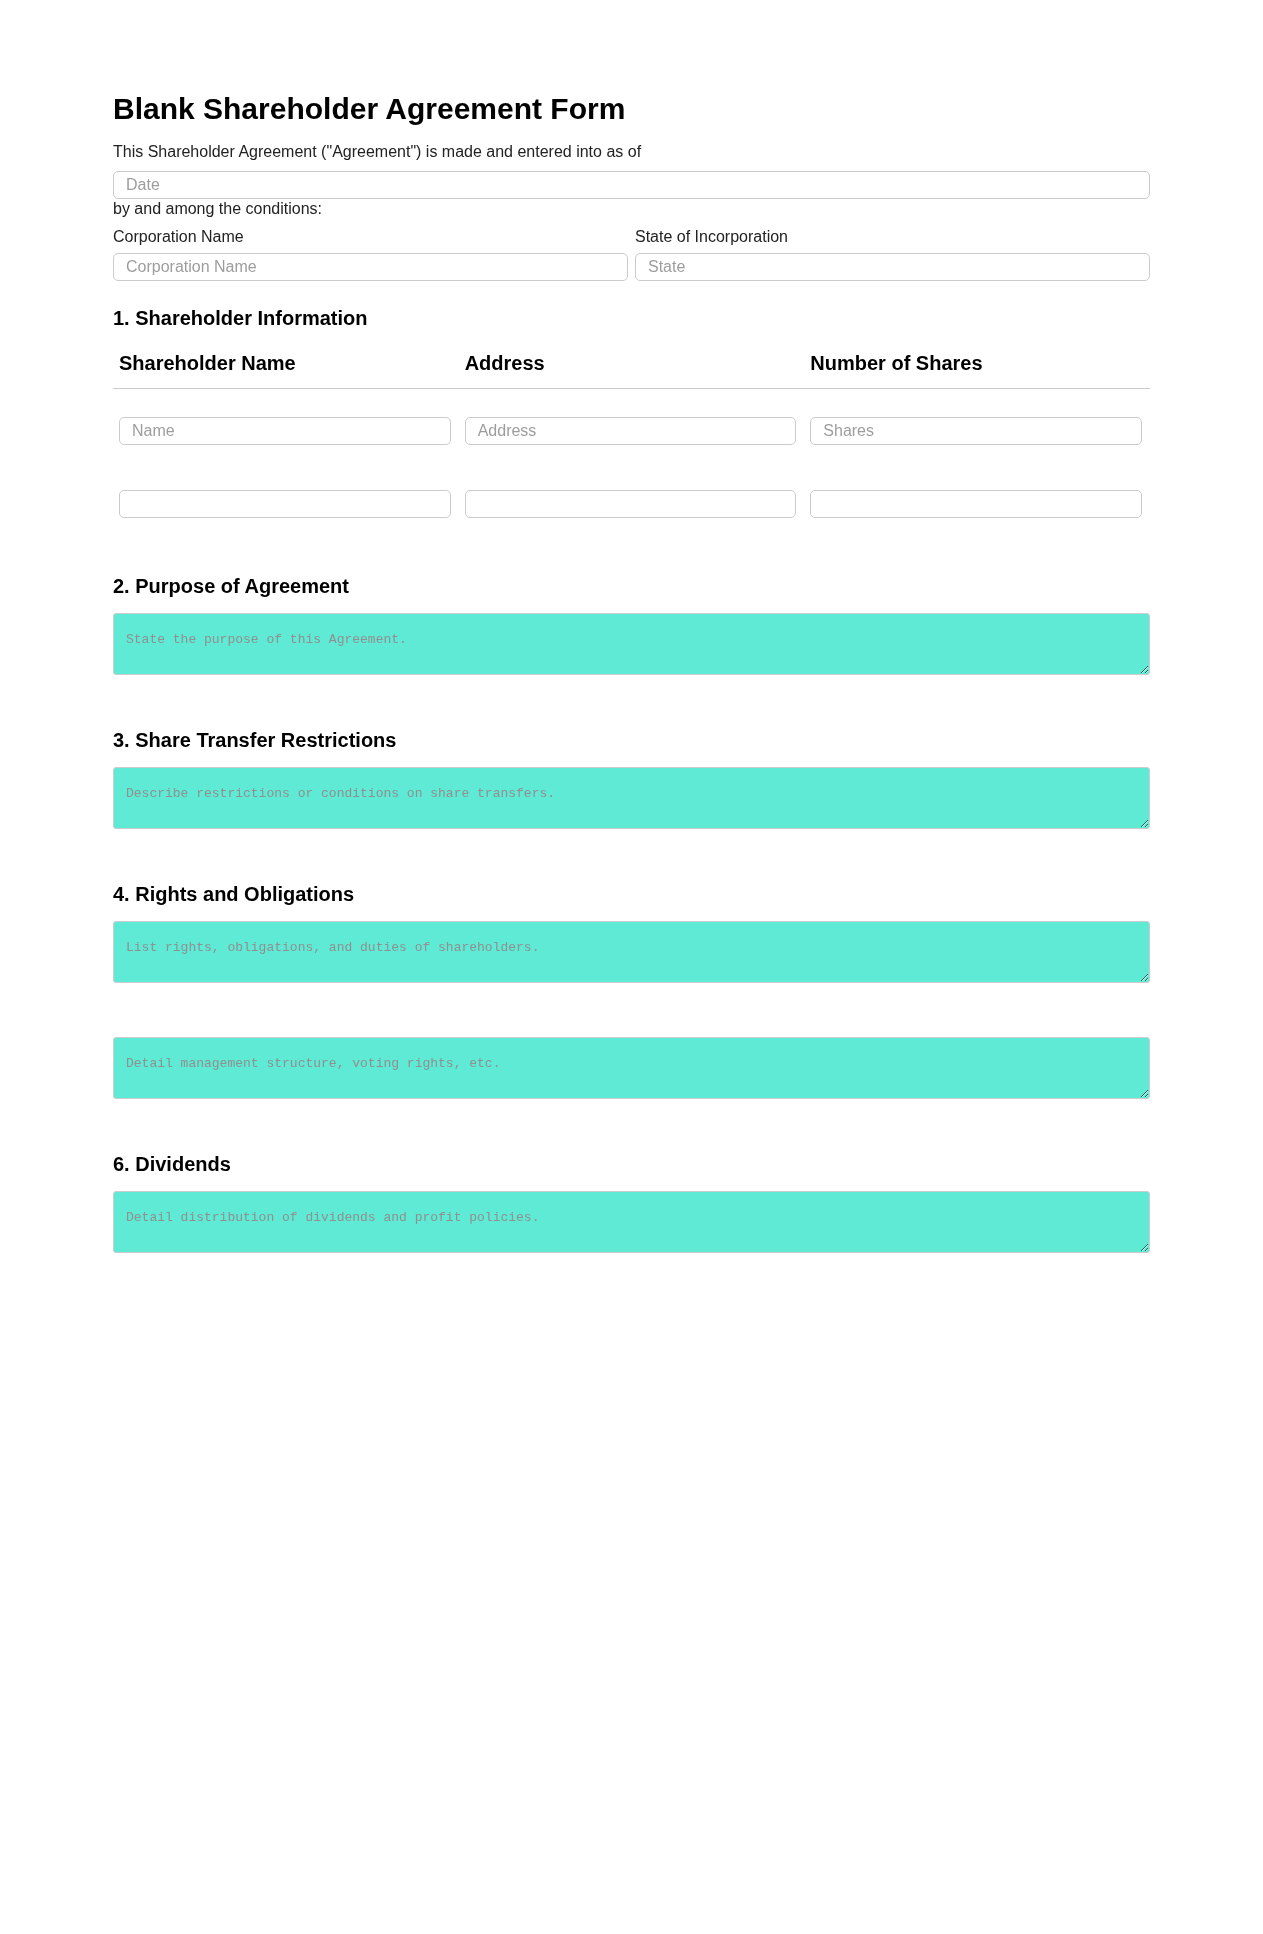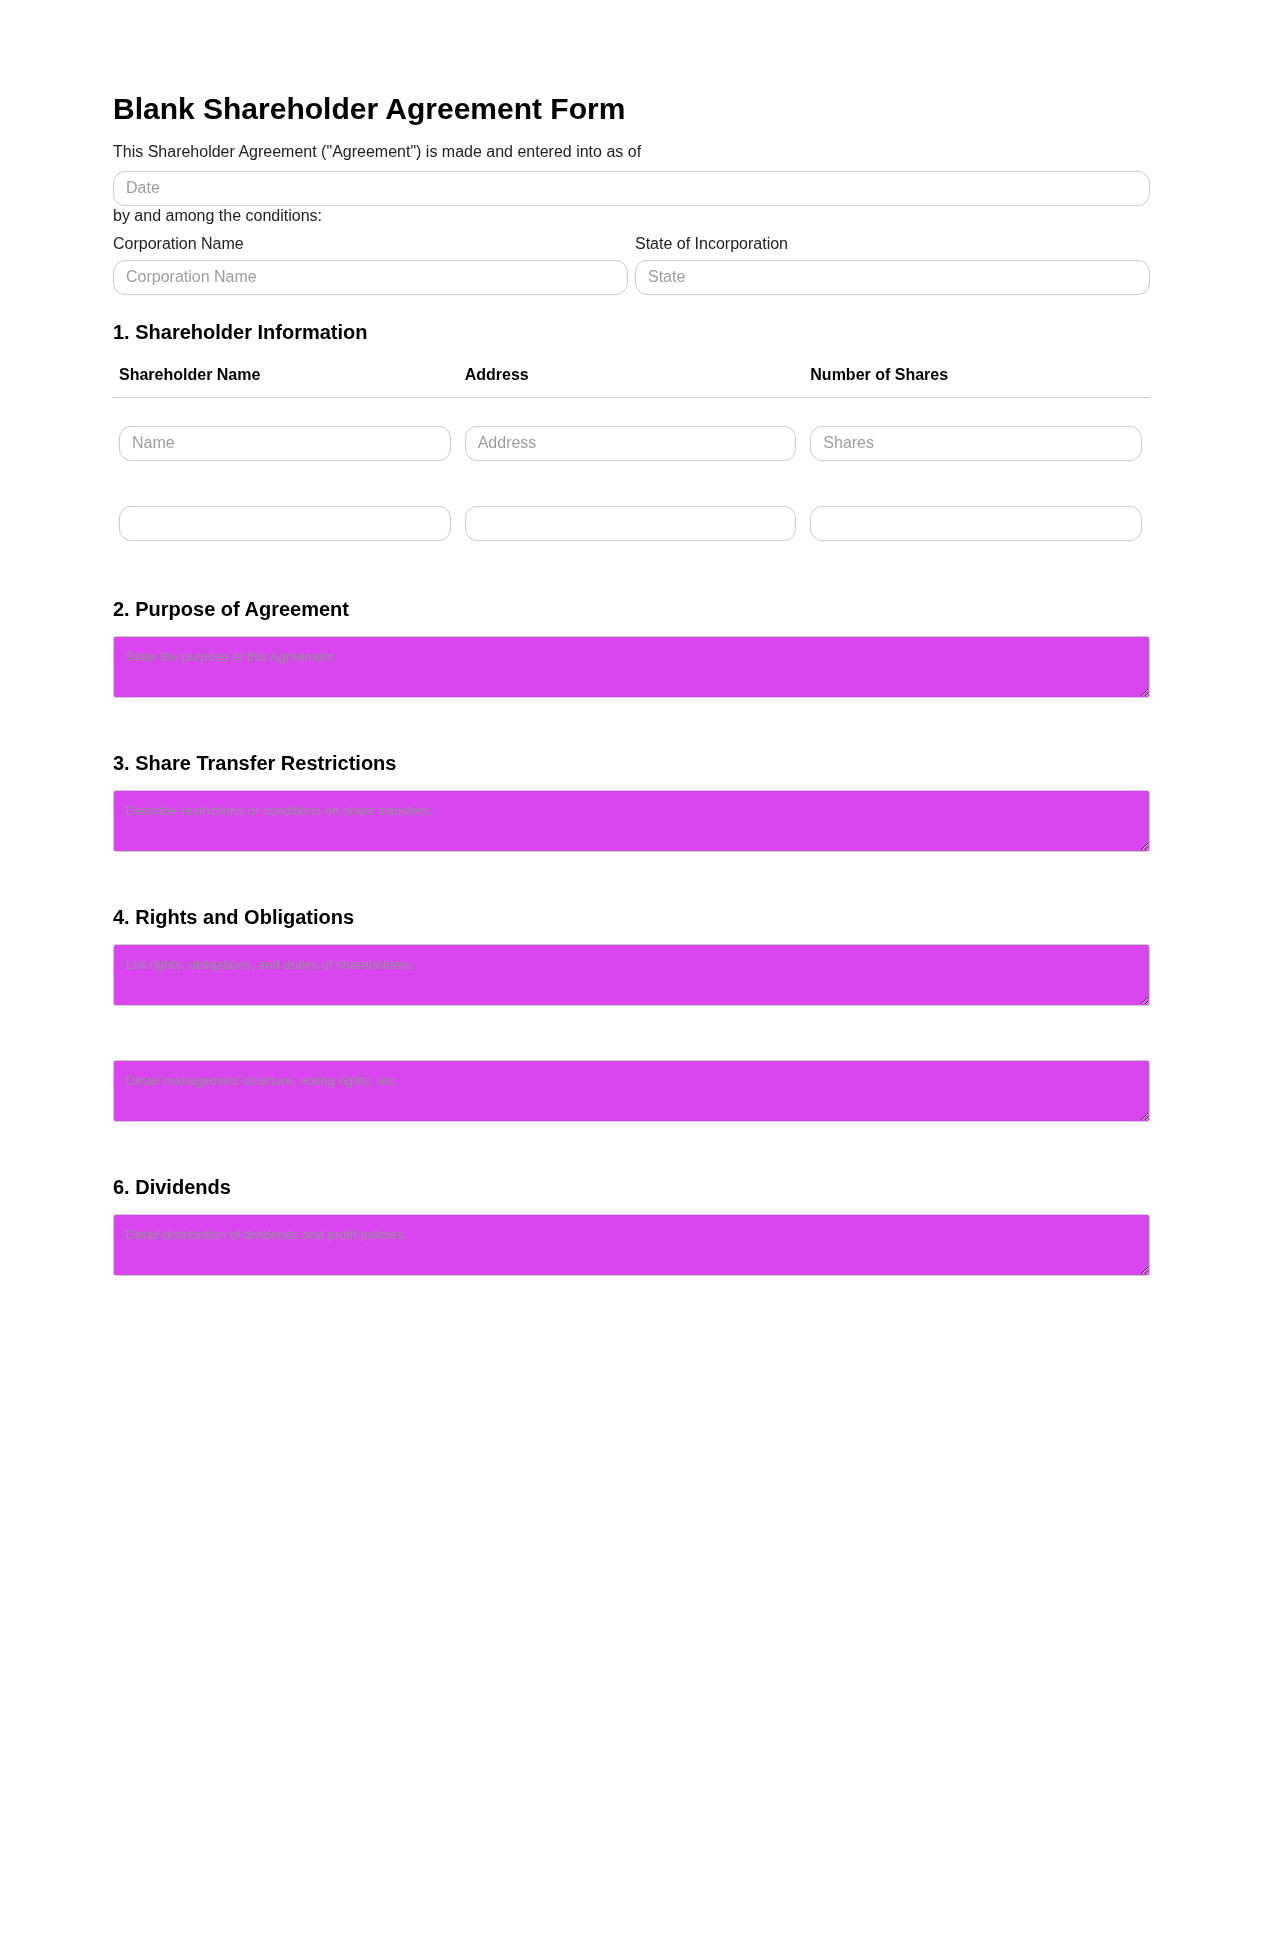--- a/index.html
+++ b/index.html
@@ -24,24 +24,24 @@
     margin: 0 0 17px 0;
   }
   p.body-text {
     font-size: 16px;
     line-height: 1.3;
     margin: 0 0 8px 0;
     color: #222222;
   }
   input.text-input {
     width: 100%;
-    height: 35px;
+    height: 28px;
     padding: 0 12px;
     border: 1px solid #cccccc;
-    border-radius: 12px;
+    border-radius: 5px;
     font-size: 16px;
     font-family: "Liberation Sans", "DejaVu Sans", sans-serif;
     color: #7f1d1d;
     background: #ffffff;
     outline: none;
   }
   input.text-input::placeholder { color: #9d9d9d; opacity: 1; }
   .among-text { margin-top: 28px; margin-bottom: 4px; }
   .two-col {
     display: flex;
@@ -63,41 +63,41 @@
   }
   .shareholder-section { margin-top: 26px; }
   .shareholder-section h2.section-heading { margin-bottom: 22px; }
   table.shareholder-table {
     width: 100%;
     border-collapse: collapse;
     table-layout: fixed;
   }
   table.shareholder-table th {
     text-align: left;
-    font-size: 16px;
+    font-size: 20px;
     font-weight: bold;
     color: #000000;
     padding: 0 8px 13px 6px;
     border-bottom: 1px solid #cccccc;
   }
   table.shareholder-table td {
     padding: 28px 8px 17px 6px;
   }
   .section { margin-top: 50px; }
   .section-first-after-table { margin-top: 40px; }
   textarea.area-input {
     width: 100%;
     height: 62px;
-    padding: 12px 12px;
+    padding: 18px 12px;
     border: 1px solid #cccccc;
     border-radius: 3px;
-    font-family: Liberation Sans, sans-serif;
+    font-family: Liberation Mono, monospace;
     font-size: 13px;
     color: #222222;
-    background: #d946ef;
+    background: #5eead4;
     resize: vertical;
     outline: none;
   }
   textarea.area-input::placeholder { color: #909090; opacity: 1; }
 </style>
 </head>
 <body>
 
 <div class="page">
 

